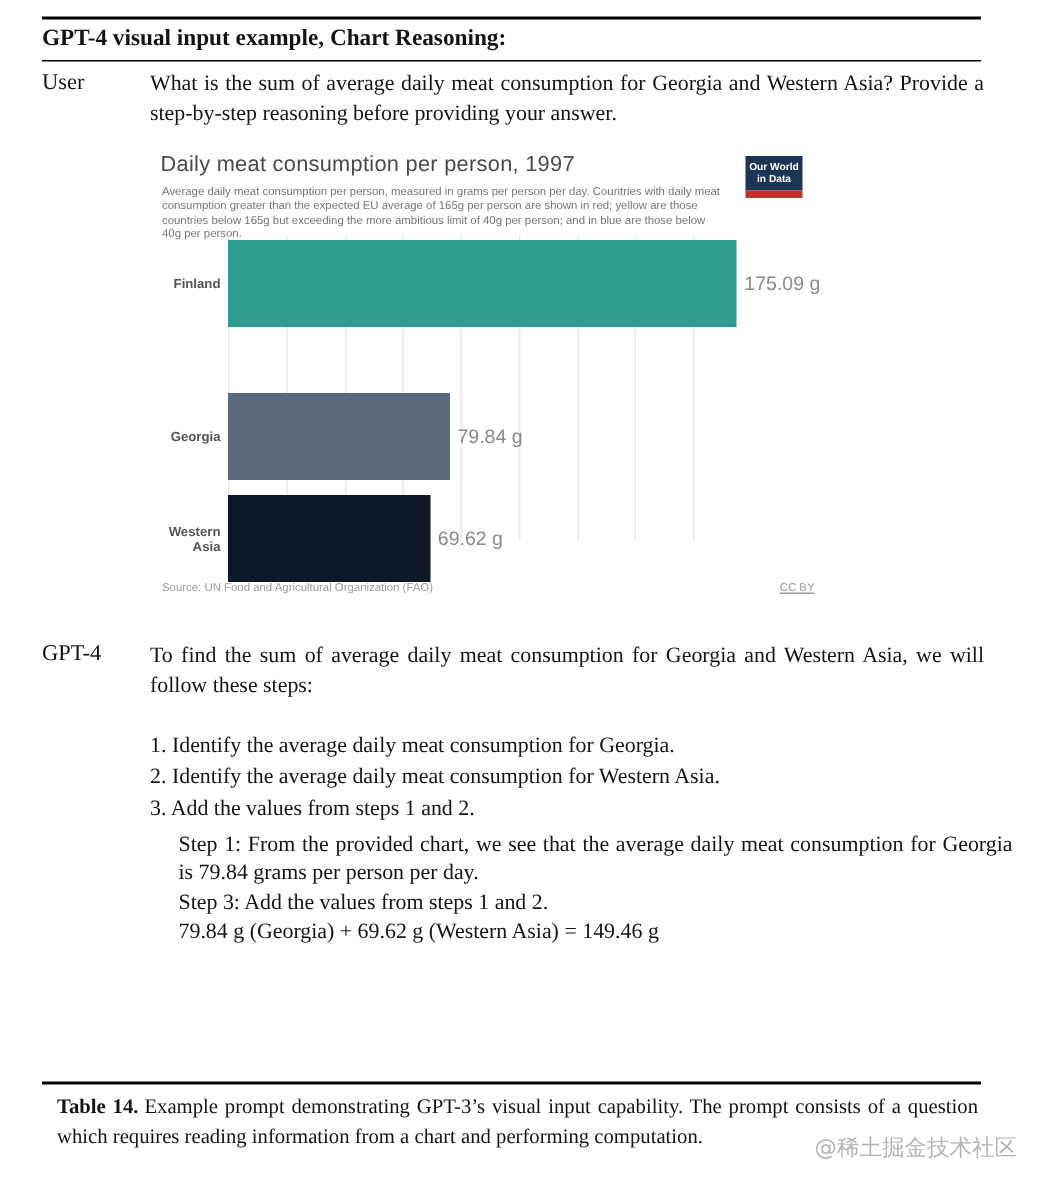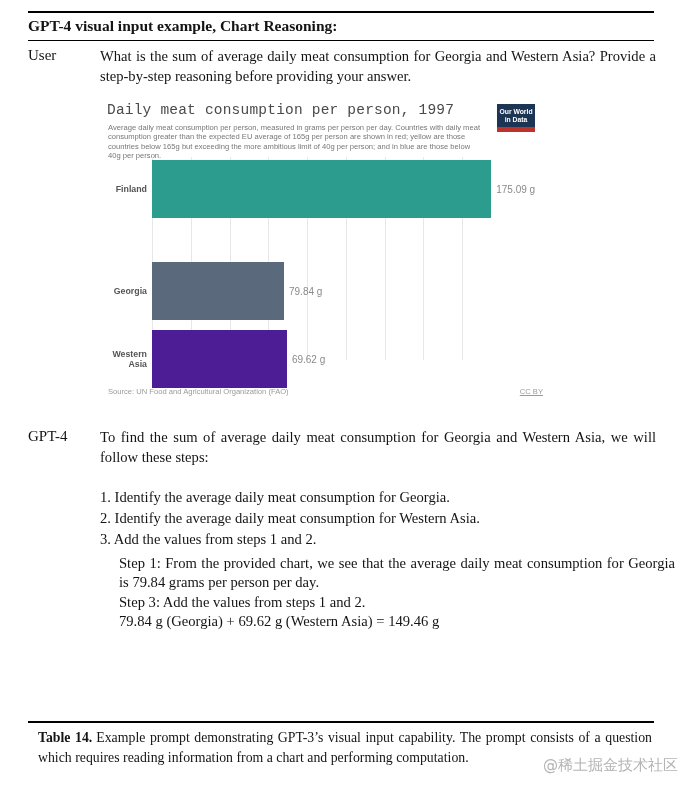--- a/index.html
+++ b/index.html
@@ -21,36 +21,36 @@
   .gpt-steps{top:554px;line-height:19.3px;margin-left:19px;}
   .gpt-conclusion{top:681px;}
   .caption{position:absolute;top:728px;left:38px;width:614px;font-size:13.8px;line-height:19.5px;text-align:justify;}
   .cap-bold{font-weight:bold;margin-right:4px;}
   .watermark{position:absolute;top:756px;left:543px;font-size:15px;color:#b4b4b4;
              font-family:"DejaVu Sans",sans-serif;white-space:nowrap;}
 
   
   .chart{position:absolute;top:102px;left:100px;width:445px;height:298px;background:#fff;
          font-family:"Liberation Sans","DejaVu Sans",sans-serif;}
-  .chart-title{position:absolute;top:0;left:7px;font-family:Liberation Mono, monospace;
+  .chart-title{position:absolute;top:0;left:7px;font-family:Liberation Sans, sans-serif;
                font-size:14.5px;color:#4a4a4a;letter-spacing:.2px;}
   .owid-logo{position:absolute;top:2px;left:397px;width:38px;height:28px;}
   .owid-logo-text{width:100%;height:23px;color:#fff;font-size:6.8px;line-height:8px;
                   text-align:center;padding-top:4px;box-sizing:border-box;font-weight:bold;}
   .owid-logo-strip{width:100%;height:5px;}
   .chart-subtitle{position:absolute;top:21px;left:8px;width:372px;font-size:7.6px;
                   line-height:9.4px;color:#777;}
   .plot{position:absolute;left:52px;top:58px;width:393px;height:215px;}
   .gridline{position:absolute;top:-3px;height:203px;width:1px;background:#e7e7e7;}
   .bar-row{position:relative;height:58px;margin-bottom:10px;}
   .cat-label{position:absolute;left:-57px;width:52px;text-align:right;top:50%;
              transform:translateY(-50%);font-size:8.8px;font-weight:bold;color:#555;}
   .bar{position:relative;height:100%;}
   .val-label{position:absolute;left:calc(100% + 5px);top:50%;transform:translateY(-50%);
-             white-space:nowrap;font-size:10px;color:#8a8a8a;}
+             white-space:nowrap;font-size:13px;color:#8a8a8a;}
   .axis{position:absolute;top:207px;left:0;width:100%;height:14px;}
   .tick-label{position:absolute;width:40px;text-align:center;font-size:8.8px;color:#777;}
   .chart-source{position:absolute;top:285px;left:8px;font-size:7.6px;color:#9a9a9a;}
   .chart-license{position:absolute;top:285px;right:2px;font-size:7.6px;color:#9a9a9a;text-decoration:underline;}
 </style>
 </head>
 <body>
 
 <div class="page">
 
@@ -88,27 +88,27 @@
         </div>
 
       <div class="bar-row">
         <div class="cat-label">Finland</div>
         <div class="bar" style="width: 339.237px; background: rgb(43, 156, 142);">
           <span class="val-label">175.09 g</span>
         </div>
       </div>
       <div class="bar-row">
         <div class="cat-label">Georgia</div>
-        <div class="bar" style="width: 132px; background: rgb(91, 105, 125); margin-top: 44px;">
+        <div class="bar" style="width: 148px; background: rgb(91, 105, 125); margin-top: 44px;">
           <span class="val-label">79.84 g</span>
         </div>
       </div>
       <div class="bar-row">
         <div class="cat-label">Western Asia</div>
-        <div class="bar" style="width: 134.889px; background: #4c1d95;">
+        <div class="bar" style="width: 134.889px; background: #0f172a;">
           <span class="val-label">69.62 g</span>
         </div>
       </div>
 
     </div>
 
     <div class="chart-source">Source: UN Food and Agricultural Organization (FAO)</div>
     <div class="chart-license">CC BY</div>
   </div>
 

